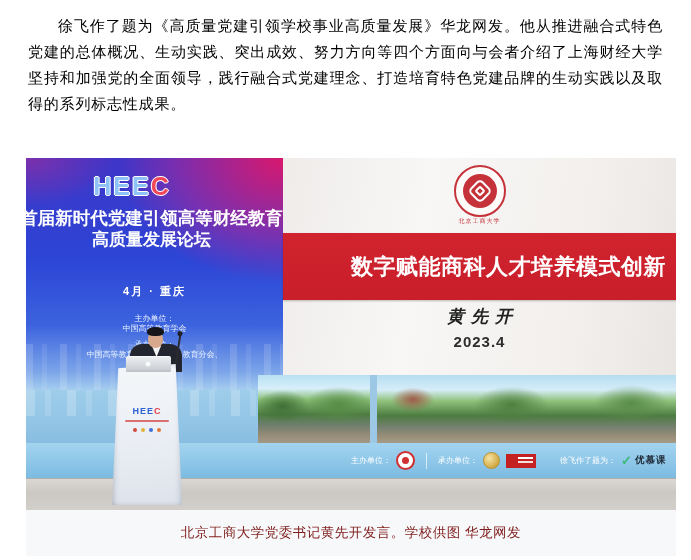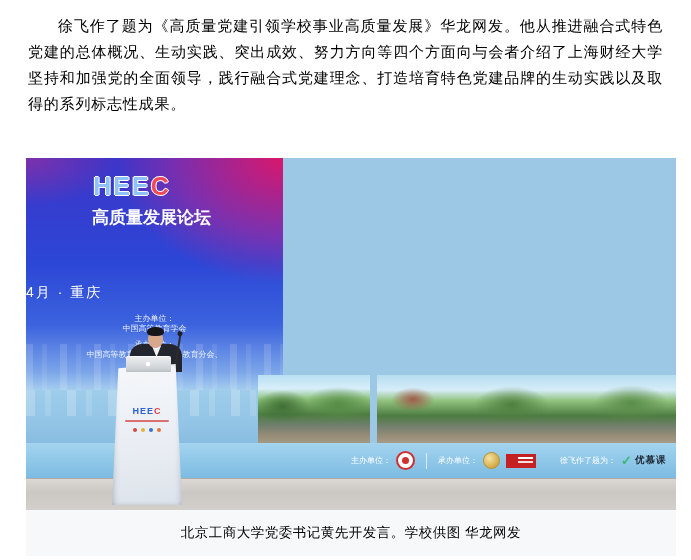--- a/index.html
+++ b/index.html
@@ -44,22 +44,22 @@
   }
   .heec-logo .hee { color:#8ec2f8; }
   .heec-logo .c   { color:#f0485a; }
   .screen-title {
     position:absolute; left:-10px; right:-4px; top:49px; text-align:center;
     color:#fff; font-weight:700;
   }
   .screen-title div { font-size:17px; line-height:22px; white-space:nowrap; }
   .screen-title .l1 { font-size:17.5px; }
   .screen-date {
-    position:absolute; left:0; right:0; top:126px; 
-    color:#fff; font-weight:400; font-size:14px; letter-spacing:2px;
+    position:absolute; left:0; right:0; top:126px; text-align:center;
+    color:#fff; font-weight:700; font-size:11px; letter-spacing:2px;
   }
   .screen-hosts {
     position:absolute; left:0; right:0; top:156px; text-align:center;
     color:#e9f2ff; font-size:8px; line-height:10px;
   }
   .screen-hosts .gap { height:6px; }
 
   
   .light-band {
     position:absolute; left:0; top:200px; width:257px; height:90px; z-index:1;
@@ -222,50 +222,70 @@
   .podium-dots i:nth-child(1){ background:#d4483f; }
   .podium-dots i:nth-child(2){ background:#e2b23c; }
   .podium-dots i:nth-child(3){ background:#3f6fd4; }
   .podium-dots i:nth-child(4){ background:#e2763c; }
 
   
   .caption-bar {
     position:absolute; left:26px; top:510px; width:650px; height:46px;
     background:#f7f8f9; display:flex; align-items:center; justify-content:center;
   }
-  .caption-text { font-size:13.5px; color:#000000; letter-spacing:0.5px; }
+  .caption-text { font-size:13.5px; color:#7f1d1d; letter-spacing:0.5px; }
 </style>
 </head>
 <body>
 
 <p class="article-text">徐飞作了题为《高质量党建引领学校事业高质量发展》华龙网发。他从推进融合式特色党建的总体概况、生动实践、突出成效、努力方向等四个方面向与会者介绍了上海财经大学坚持和加强党的全面领导，践行融合式党建理念、打造培育特色党建品牌的生动实践以及取得的系列标志性成果。</p>
 
 <figure class="photo">
 
   <div class="light-band">
     <div class="skyline-hint"></div>
   </div>
 
   <div class="left-screen">
     <div class="heec-logo"><span class="hee">HEE</span><span class="c">C</span></div>
     <div class="screen-title">
+      <div class="l1">首届新时代党建引领高等财经教育</div>
       <div>高质量发展论坛</div>
     </div>
     <div class="screen-date">4月 · 重庆</div>
     <div class="screen-hosts">
       <div>主办单位：</div>
       <div>中国高等教育学会</div>
       <div class="gap"></div>
       <div>承办单位：</div>
       <div>中国高等教育学会高等财经教育分会、</div>
       <div>重庆工商大学</div>
     </div>
     <div class="skyline-hint"></div>
   </div>
 
+  <div class="right-slide">
+    <div class="seal-wrap">
+      <svg width="54" height="54" viewBox="0 0 54 54">
+        <circle cx="27" cy="27" r="25" fill="#fdfbfa" stroke="#c5323a" stroke-width="2"></circle>
+        <circle cx="27" cy="27" r="17" fill="#c5323a"></circle>
+        <g stroke="#fff" stroke-width="2" fill="none" transform="rotate(45 27 27)">
+          <rect x="19" y="19" width="16" height="16" rx="4"></rect>
+          <rect x="24" y="24" width="6" height="6" rx="1"></rect>
+        </g>
+        <rect x="22" y="40" width="10" height="3" rx="1" fill="#c5323a"></rect>
+      </svg>
+      <div class="seal-caption">北京工商大学</div>
+    </div>
+    <div class="slide-banner">
+      <span class="t">数字赋能商科人才培养模式创新</span>
+    </div>
+    <div class="slide-speaker">黄先开</div>
+    <div class="slide-date">2023.4</div>
+  </div>
 
   <div class="campus-strip">
     <div class="campus-panel left"></div>
     <div class="campus-panel right"></div>
   </div>
 
   <div class="sponsor-band">
     <span class="lbl">主办单位：</span>
     <span class="logo-circle-red"></span>
     <span class="band-divider"></span>

